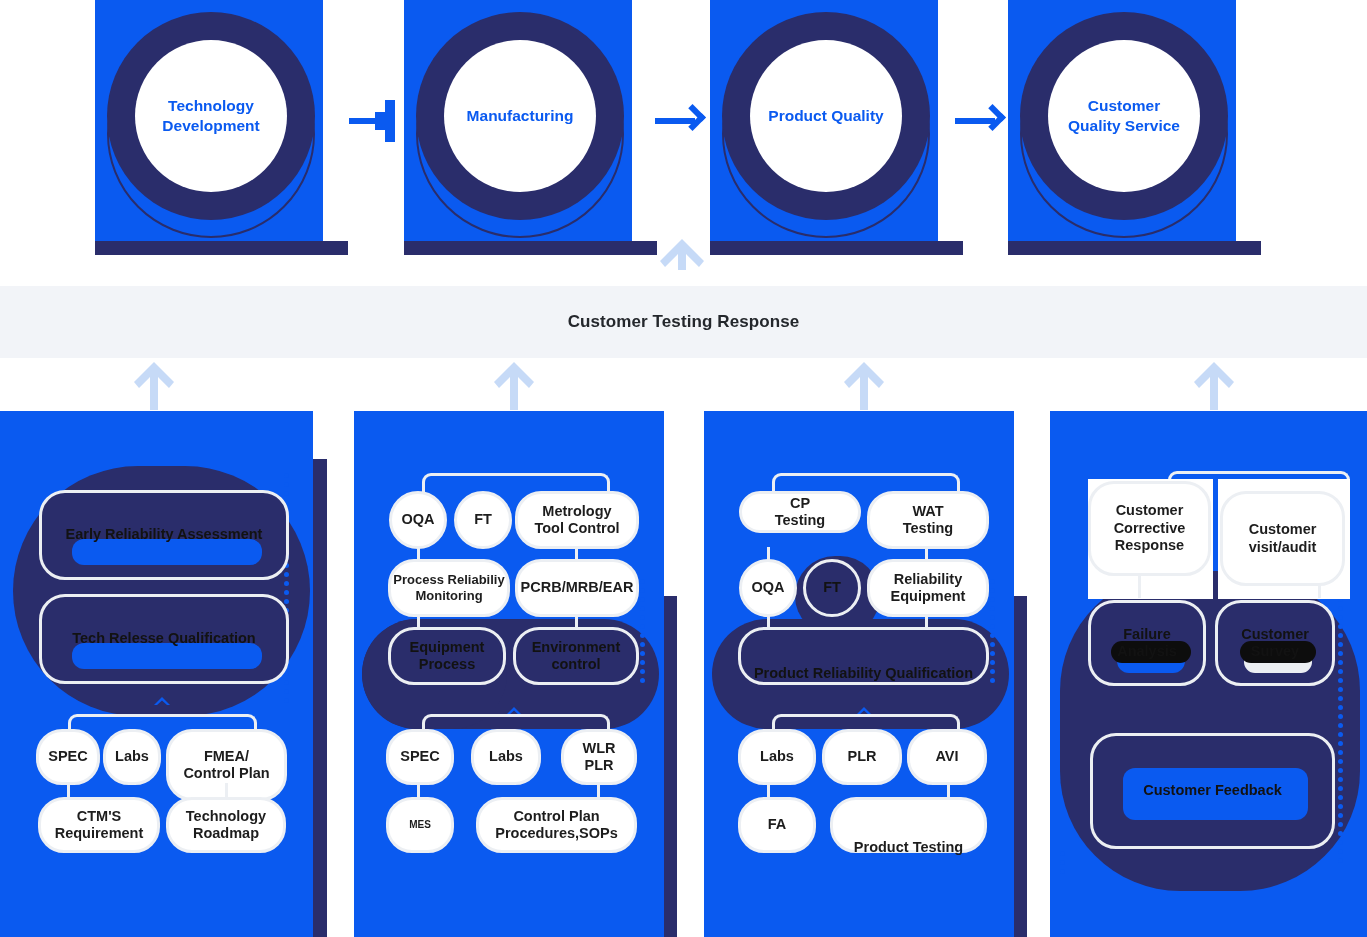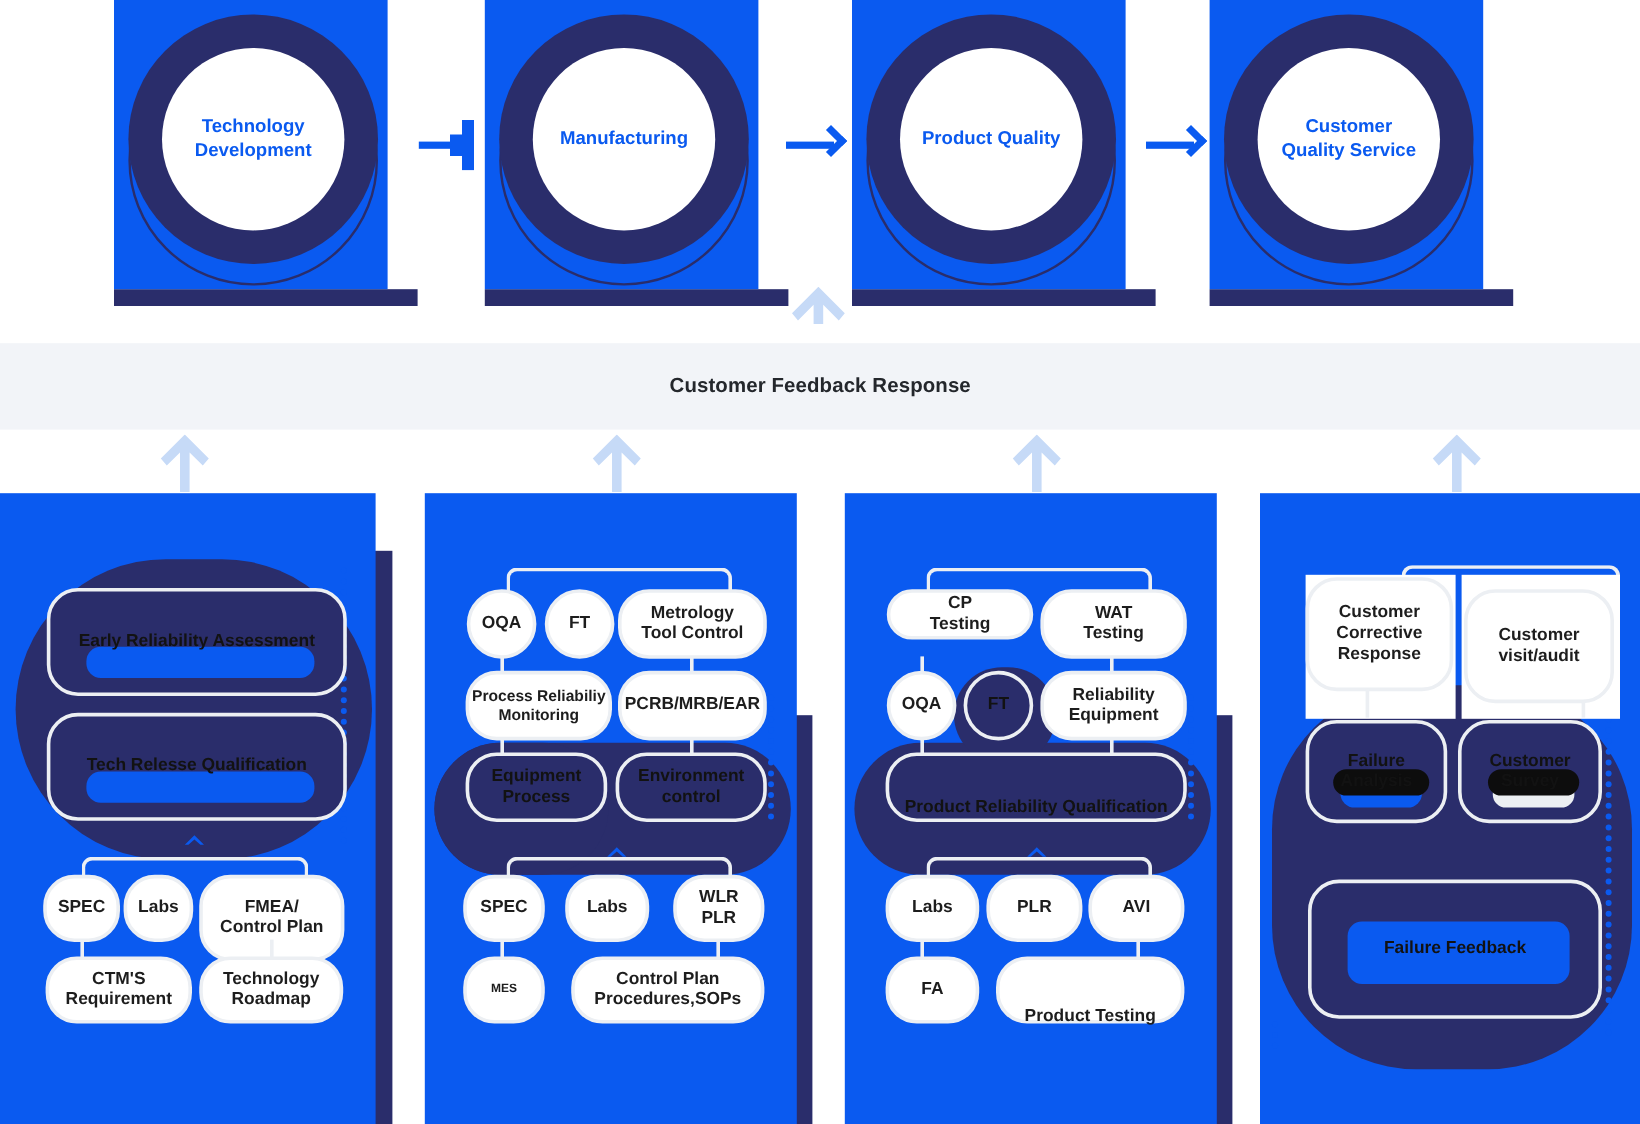--- a/index.html
+++ b/index.html
@@ -149,21 +149,21 @@
     </div>
 
     <div class="up-big">
       <svg width="52" height="31" viewBox="0 0 52 31">
           <path d="M26 0 L48 22 L43 28 L30 15 L30 31 L22 31 L22 15 L9 28 L4 22 Z" fill="#c6daf7"></path>
         </svg>
     </div>
   </div>
 
   <div class="banner">
-    <div class="banner-title">Customer Feedback Response</div>
+    <div class="banner-title">Customer Testing Response</div>
   </div>
 
   <div class="up-small" style="left:131px;">
     <svg width="46" height="48" viewBox="0 0 46 48">
         <path d="M23 0 L43 20 L38 26 L27 15 L27 48 L19 48 L19 15 L8 26 L3 20 Z" fill="#c6daf7"></path>
       </svg>
   </div>
   <div class="up-small" style="left:491px;">
     <svg width="46" height="48" viewBox="0 0 46 48">
         <path d="M23 0 L43 20 L38 26 L27 15 L27 48 L19 48 L19 15 L8 26 L3 20 Z" fill="#c6daf7"></path>
@@ -462,21 +462,21 @@
     </div>
 
     <div class="node navy" style="left:165px;top:189px;width:120px;height:86px;font-size:14.5px;">
       <span style="position: relative; z-index: 2;">Customer
 Survey</span>
       <div class="subbar" style="left: 26px; top: 48px; width: 68px; height: 22px; background: rgb(236, 239, 243); z-index: 0;"></div>
       <div class="subbar" style="left: 22px; top: 38px; width: 76px; height: 22px; background: rgb(13, 13, 13); z-index: 0;"></div>
     </div>
 
     <div class="node navy" style="left:40px;top:322px;width:245px;height:116px;font-size:14.5px;">
-      <span style="position: relative; z-index: 2;">Failure Feedback</span>
+      <span style="position: relative; z-index: 2;">Customer Feedback</span>
       <div class="subbar" style="left: 30px; top: 32px; width: 185px; height: 52px; background: rgb(10, 90, 240); z-index: 0;"></div>
     </div>
 
     <div class="dots" style="left:10px;top:440px;">
       <i></i>
         <i></i>
         <i></i>
     </div>
   </div>
 

